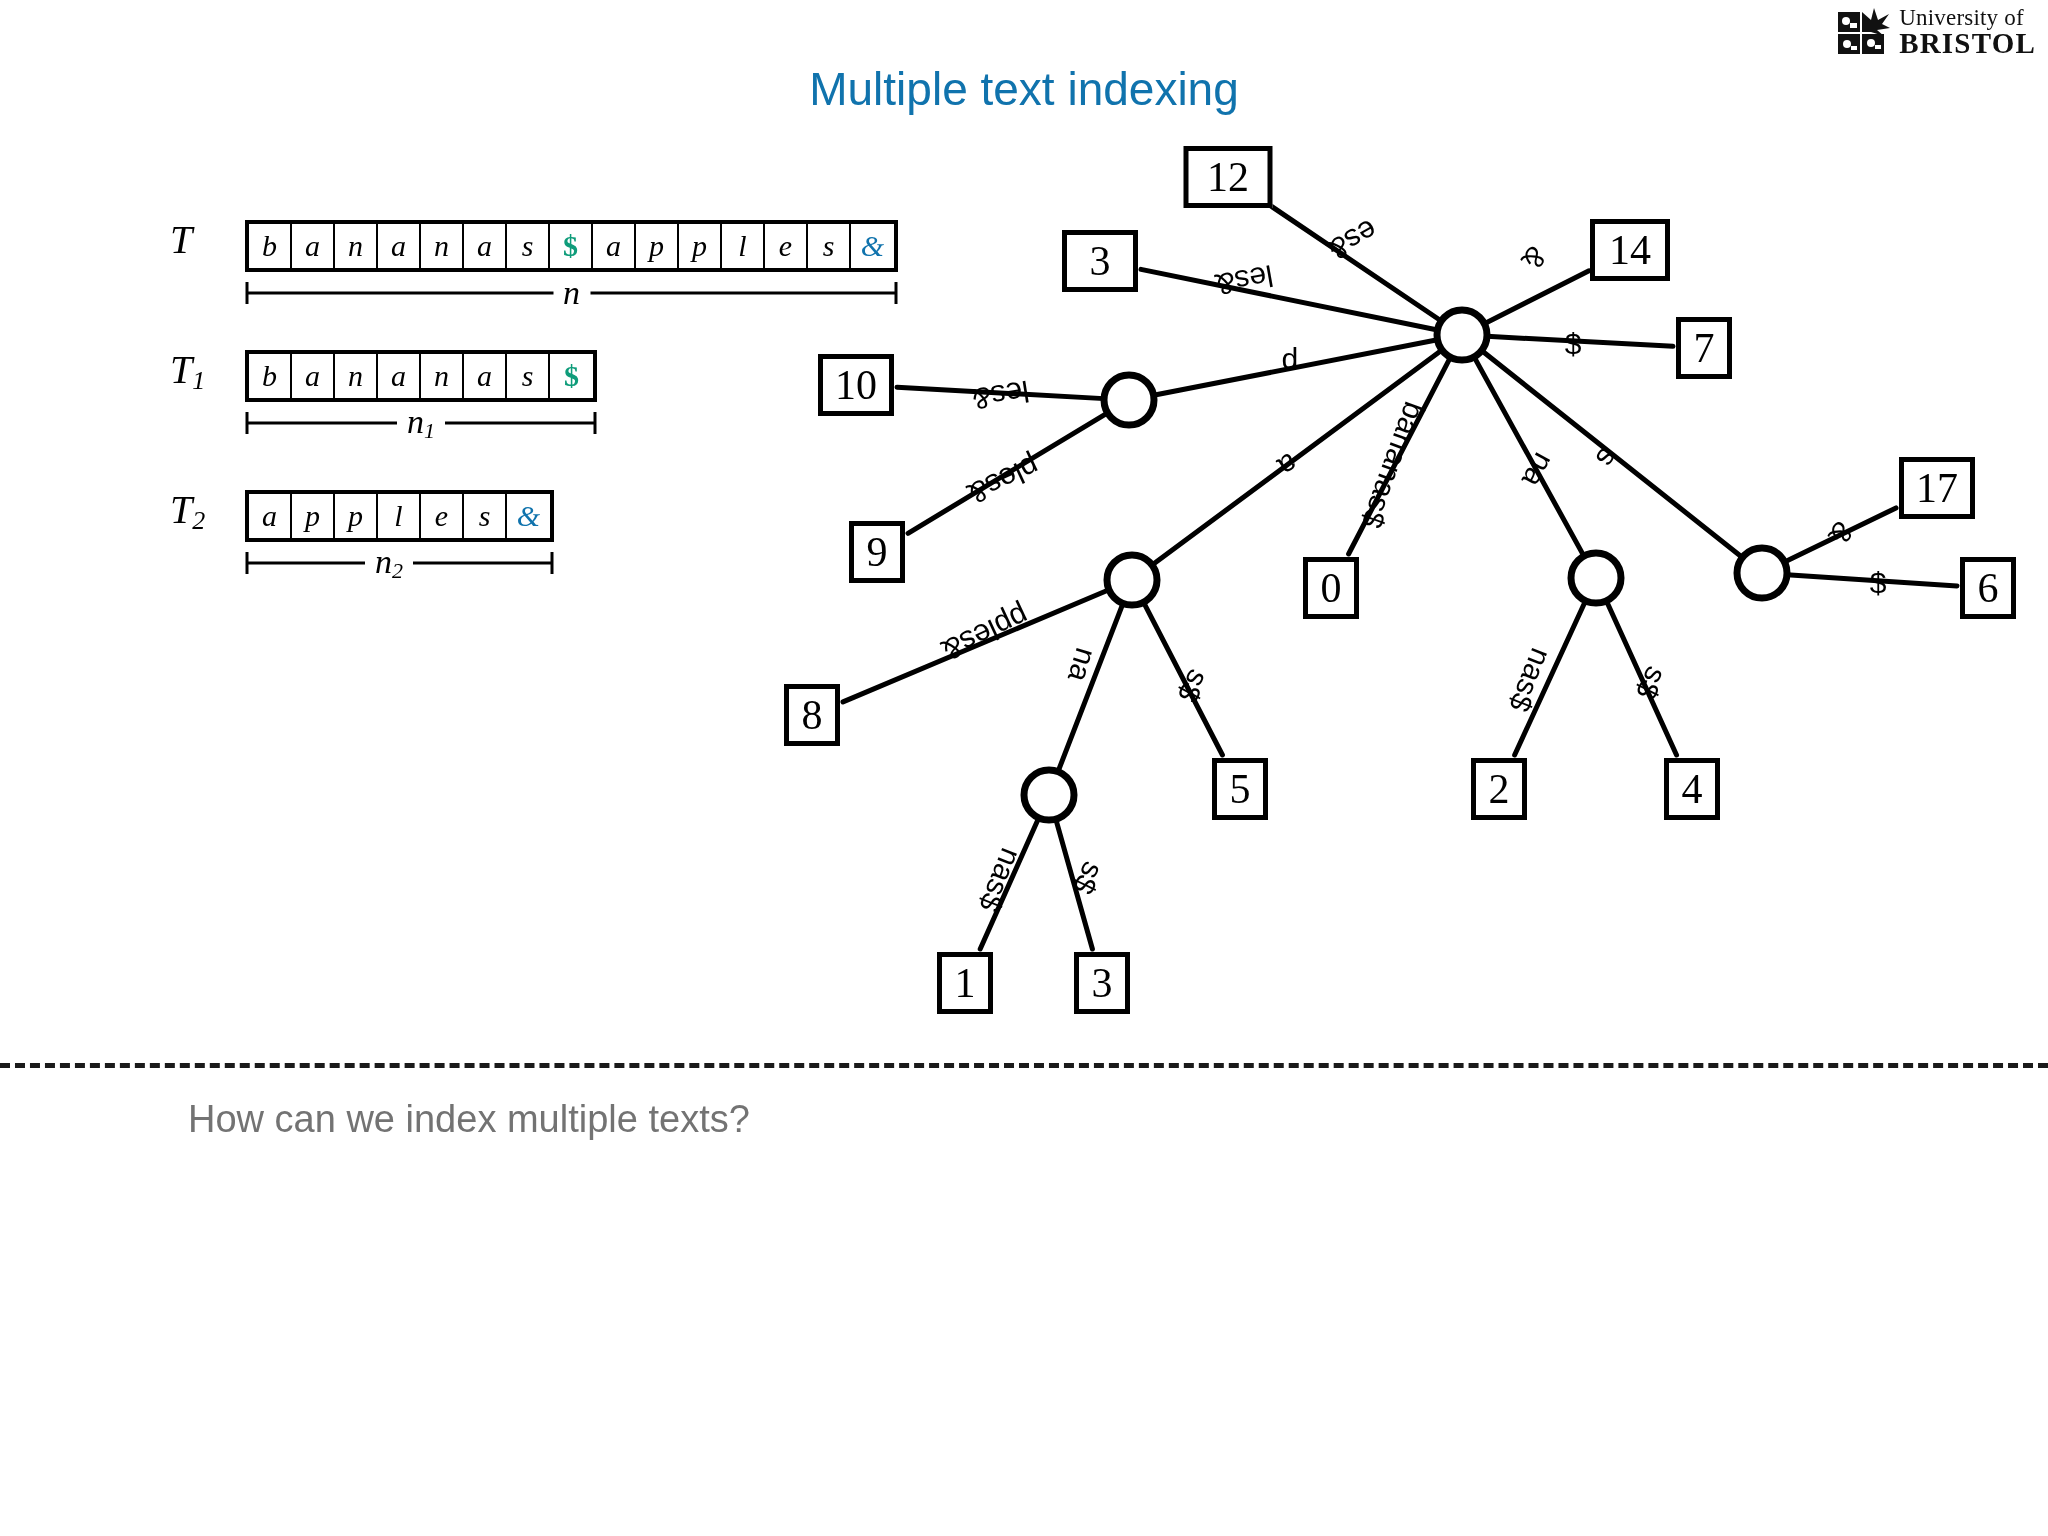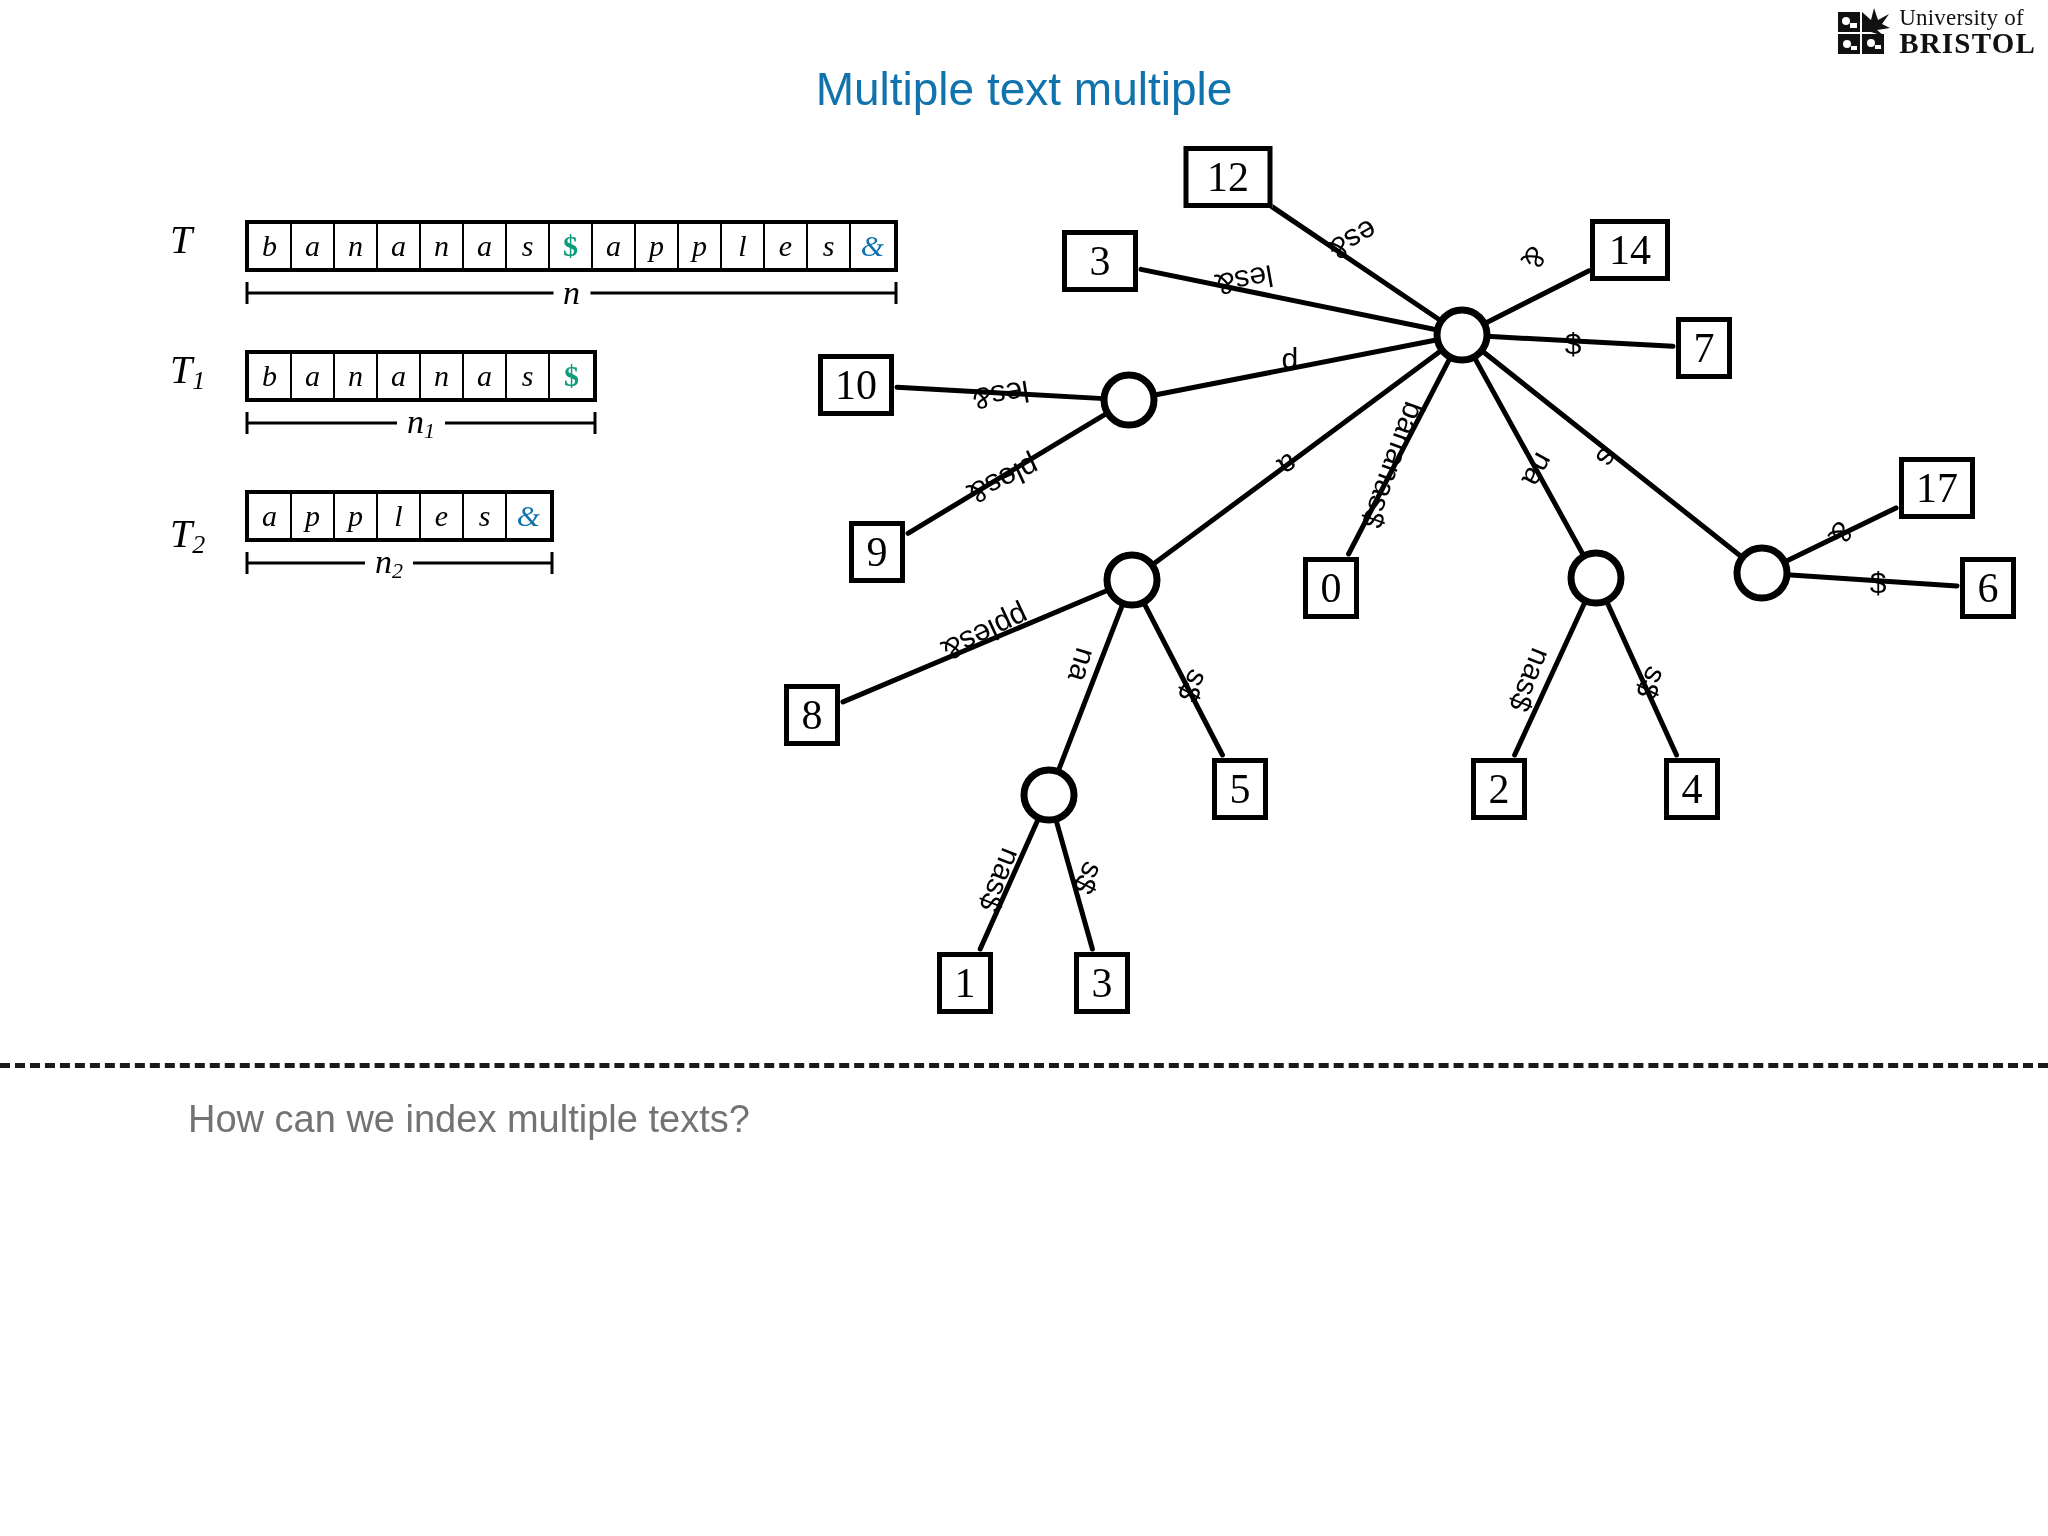--- a/index.html
+++ b/index.html
@@ -92,21 +92,21 @@
         <rect x="14" y="40" width="6" height="4" fill="#fff"></rect>
       <circle cx="34" cy="37" r="4" fill="#fff"></circle>
         <rect x="38" y="39" width="6" height="4" fill="#fff"></rect>
     </svg>
     <div class="logo-words">
       <span class="logo-uni">University of</span>
       <span class="logo-bristol">BRISTOL</span>
     </div>
   </div>
 
-  <div class="slide-title">Multiple text multiple</div>
+  <div class="slide-title">Multiple text indexing</div>
 
   <div id="strings-area">
       <div class="str-block" style="left: 245px; top: 220px;">
         <div class="str-label" style="left: -75px; top: -4px;">T</div>
         <div class="cells">
           <div class="cell">b</div>
           <div class="cell">a</div>
           <div class="cell">n</div>
           <div class="cell">a</div>
           <div class="cell">n</div>
@@ -145,21 +145,21 @@
         <div class="measure" style="left: 0px; top: 58px;">
           <svg width="352" height="30">
             <line x1="2" y1="4" x2="2" y2="26" stroke="#000" stroke-width="3"></line>
             <line x1="350" y1="4" x2="350" y2="26" stroke="#000" stroke-width="3"></line>
             <line x1="2" y1="15" x2="350" y2="15" stroke="#000" stroke-width="3"></line>
           </svg>
           <div class="mlabel" style="left: 176px; top: 15px;"><i>n</i><span class="sub"><i>1</i></span></div>
         </div>
       </div>
       <div class="str-block" style="left: 245px; top: 490px;">
-        <div class="str-label" style="left: -75px; top: -4px; margin-top: 24px;">T<span class="sub">2</span></div>
+        <div class="str-label" style="left: -75px; top: -4px;">T<span class="sub">2</span></div>
         <div class="cells">
           <div class="cell">a</div>
           <div class="cell">p</div>
           <div class="cell">p</div>
           <div class="cell">l</div>
           <div class="cell">e</div>
           <div class="cell">s</div>
           <div class="cell sep-amp">&amp;</div>
         </div>
         <div class="measure" style="left: 0px; top: 58px;">

